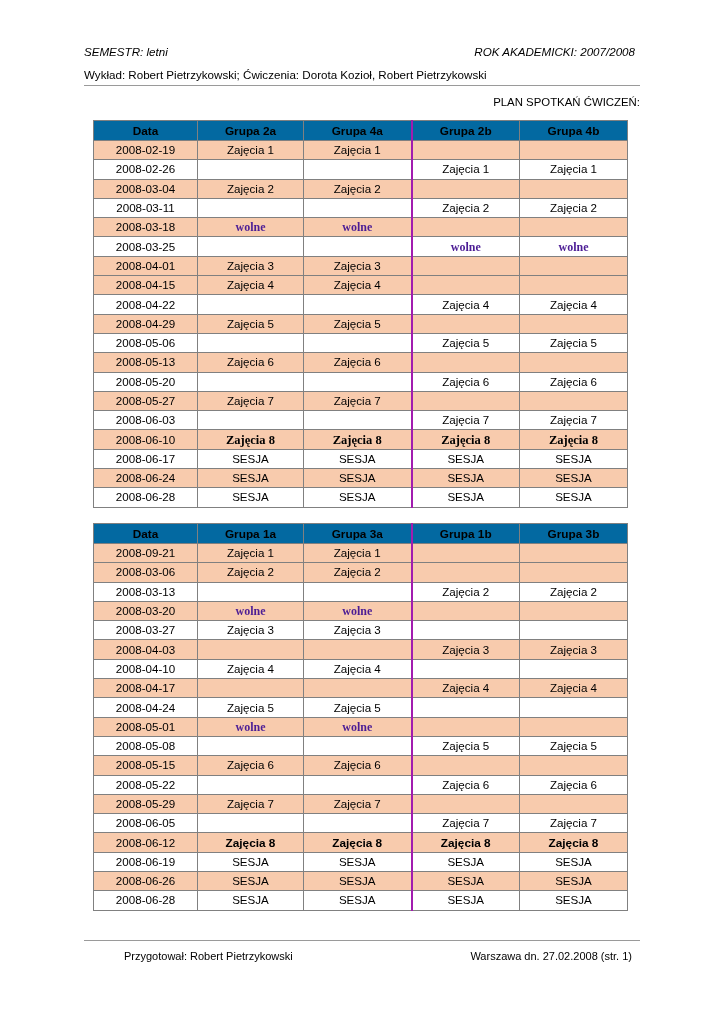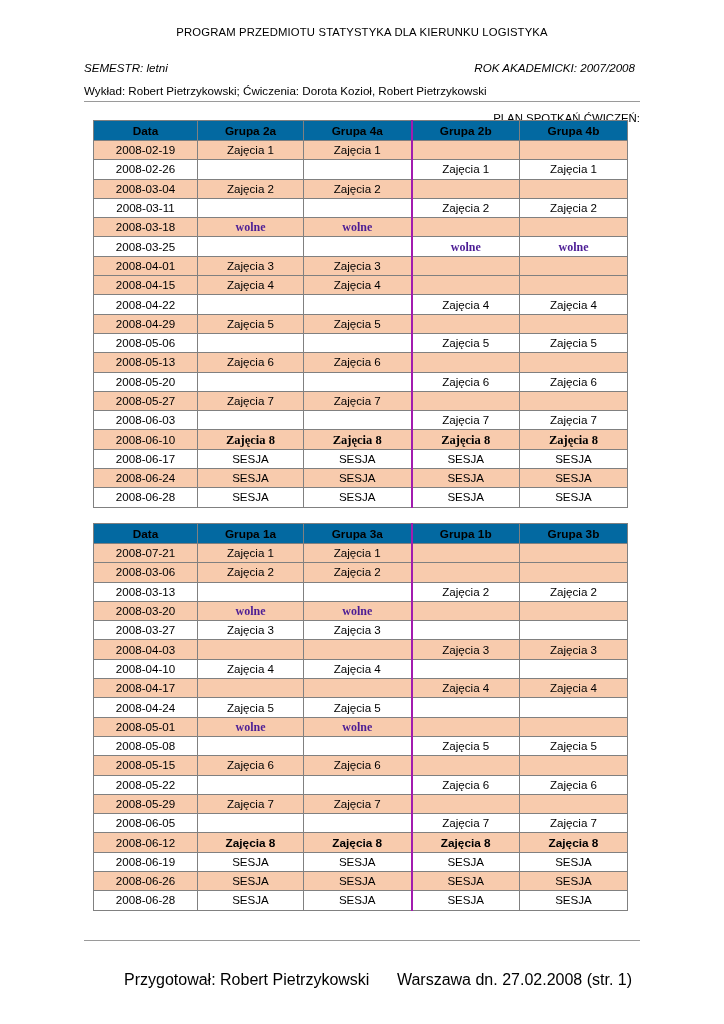--- a/index.html
+++ b/index.html
@@ -149,22 +149,22 @@
     width: 556px;
   }
   .footer-rule {
     border-top: 1px solid #9a9a9a;
     width: 100%;
     height: 0;
   }
   .footer-row {
     position: relative;
     height: 20px;
-    margin-top: 29px;
-    font-size: 16px;
+    margin-top: 5px;
+    font-size: 11px;
     line-height: 20px;
   }
   .footer-left {
     position: absolute;
     left: 40px;
     top: 0;
     white-space: nowrap;
   }
   .footer-right {
     position: absolute;
@@ -172,21 +172,20 @@
     top: 0;
     white-space: nowrap;
   }
 </style>
 </head>
 <body>
 
 <div class="page">
 
   <div class="doc-header">
-    <div class="title-line">PROGRAM PRZEDMIOTU STATYSTYKA DLA KIERUNKU LOGISTYKA</div>
     <div class="meta-row">
       <span class="meta-left">SEMESTR: letni</span>
       <span class="meta-right">ROK AKADEMICKI: 2007/2008</span>
     </div>
     <div class="lecturers">Wykład: Robert Pietrzykowski; Ćwiczenia: Dorota Kozioł, Robert Pietrzykowski</div>
     <div class="header-rule"></div>
     <div class="plan-line">PLAN SPOTKAŃ ĆWICZEŃ:</div>
   </div>
 
   <table class="sched-table" id="table-1">
@@ -355,21 +354,21 @@
       <tr>
         <th>Data</th>
         <th>Grupa 1a</th>
         <th>Grupa 3a</th>
         <th class="split">Grupa 1b</th>
         <th>Grupa 3b</th>
       </tr>
     </thead>
     <tbody>
         <tr class="shade">
-          <td>2008-07-21</td>
+          <td>2008-09-21</td>
           <td>Zajęcia 1</td>
           <td>Zajęcia 1</td>
           <td class="split"></td>
           <td></td>
         </tr>
         <tr class="shade">
           <td>2008-03-06</td>
           <td>Zajęcia 2</td>
           <td>Zajęcia 2</td>
           <td class="split"></td>

